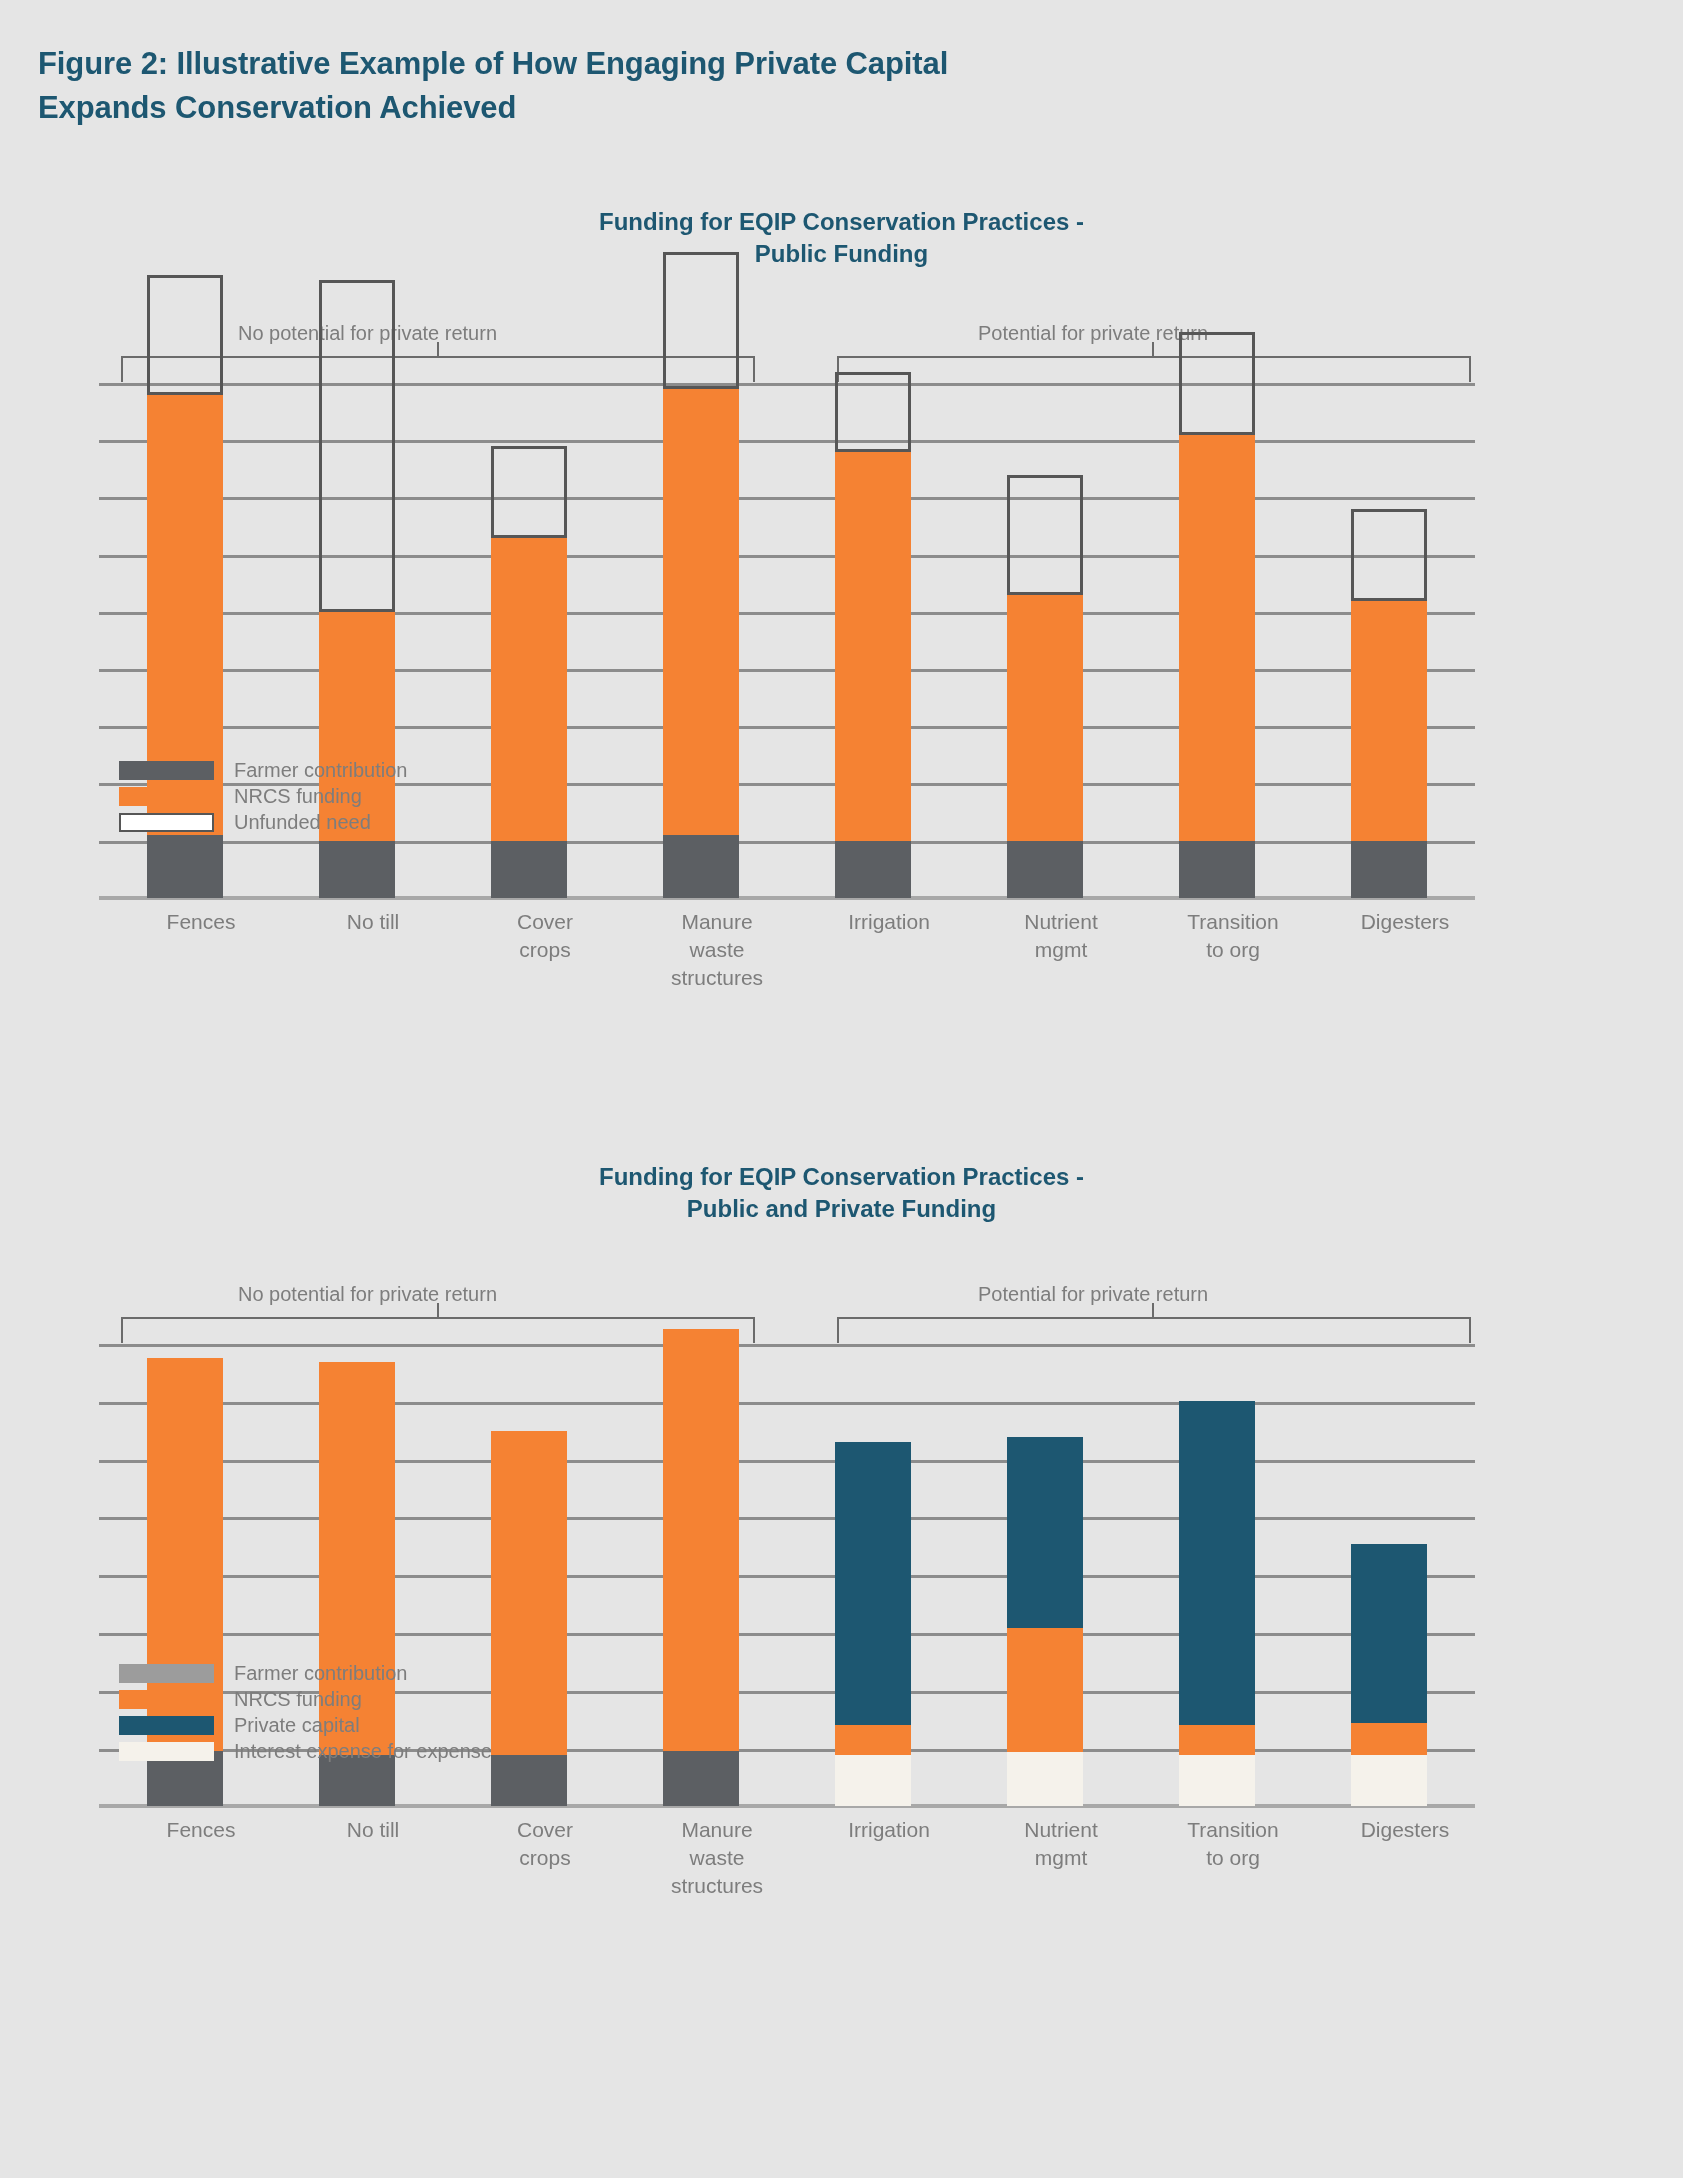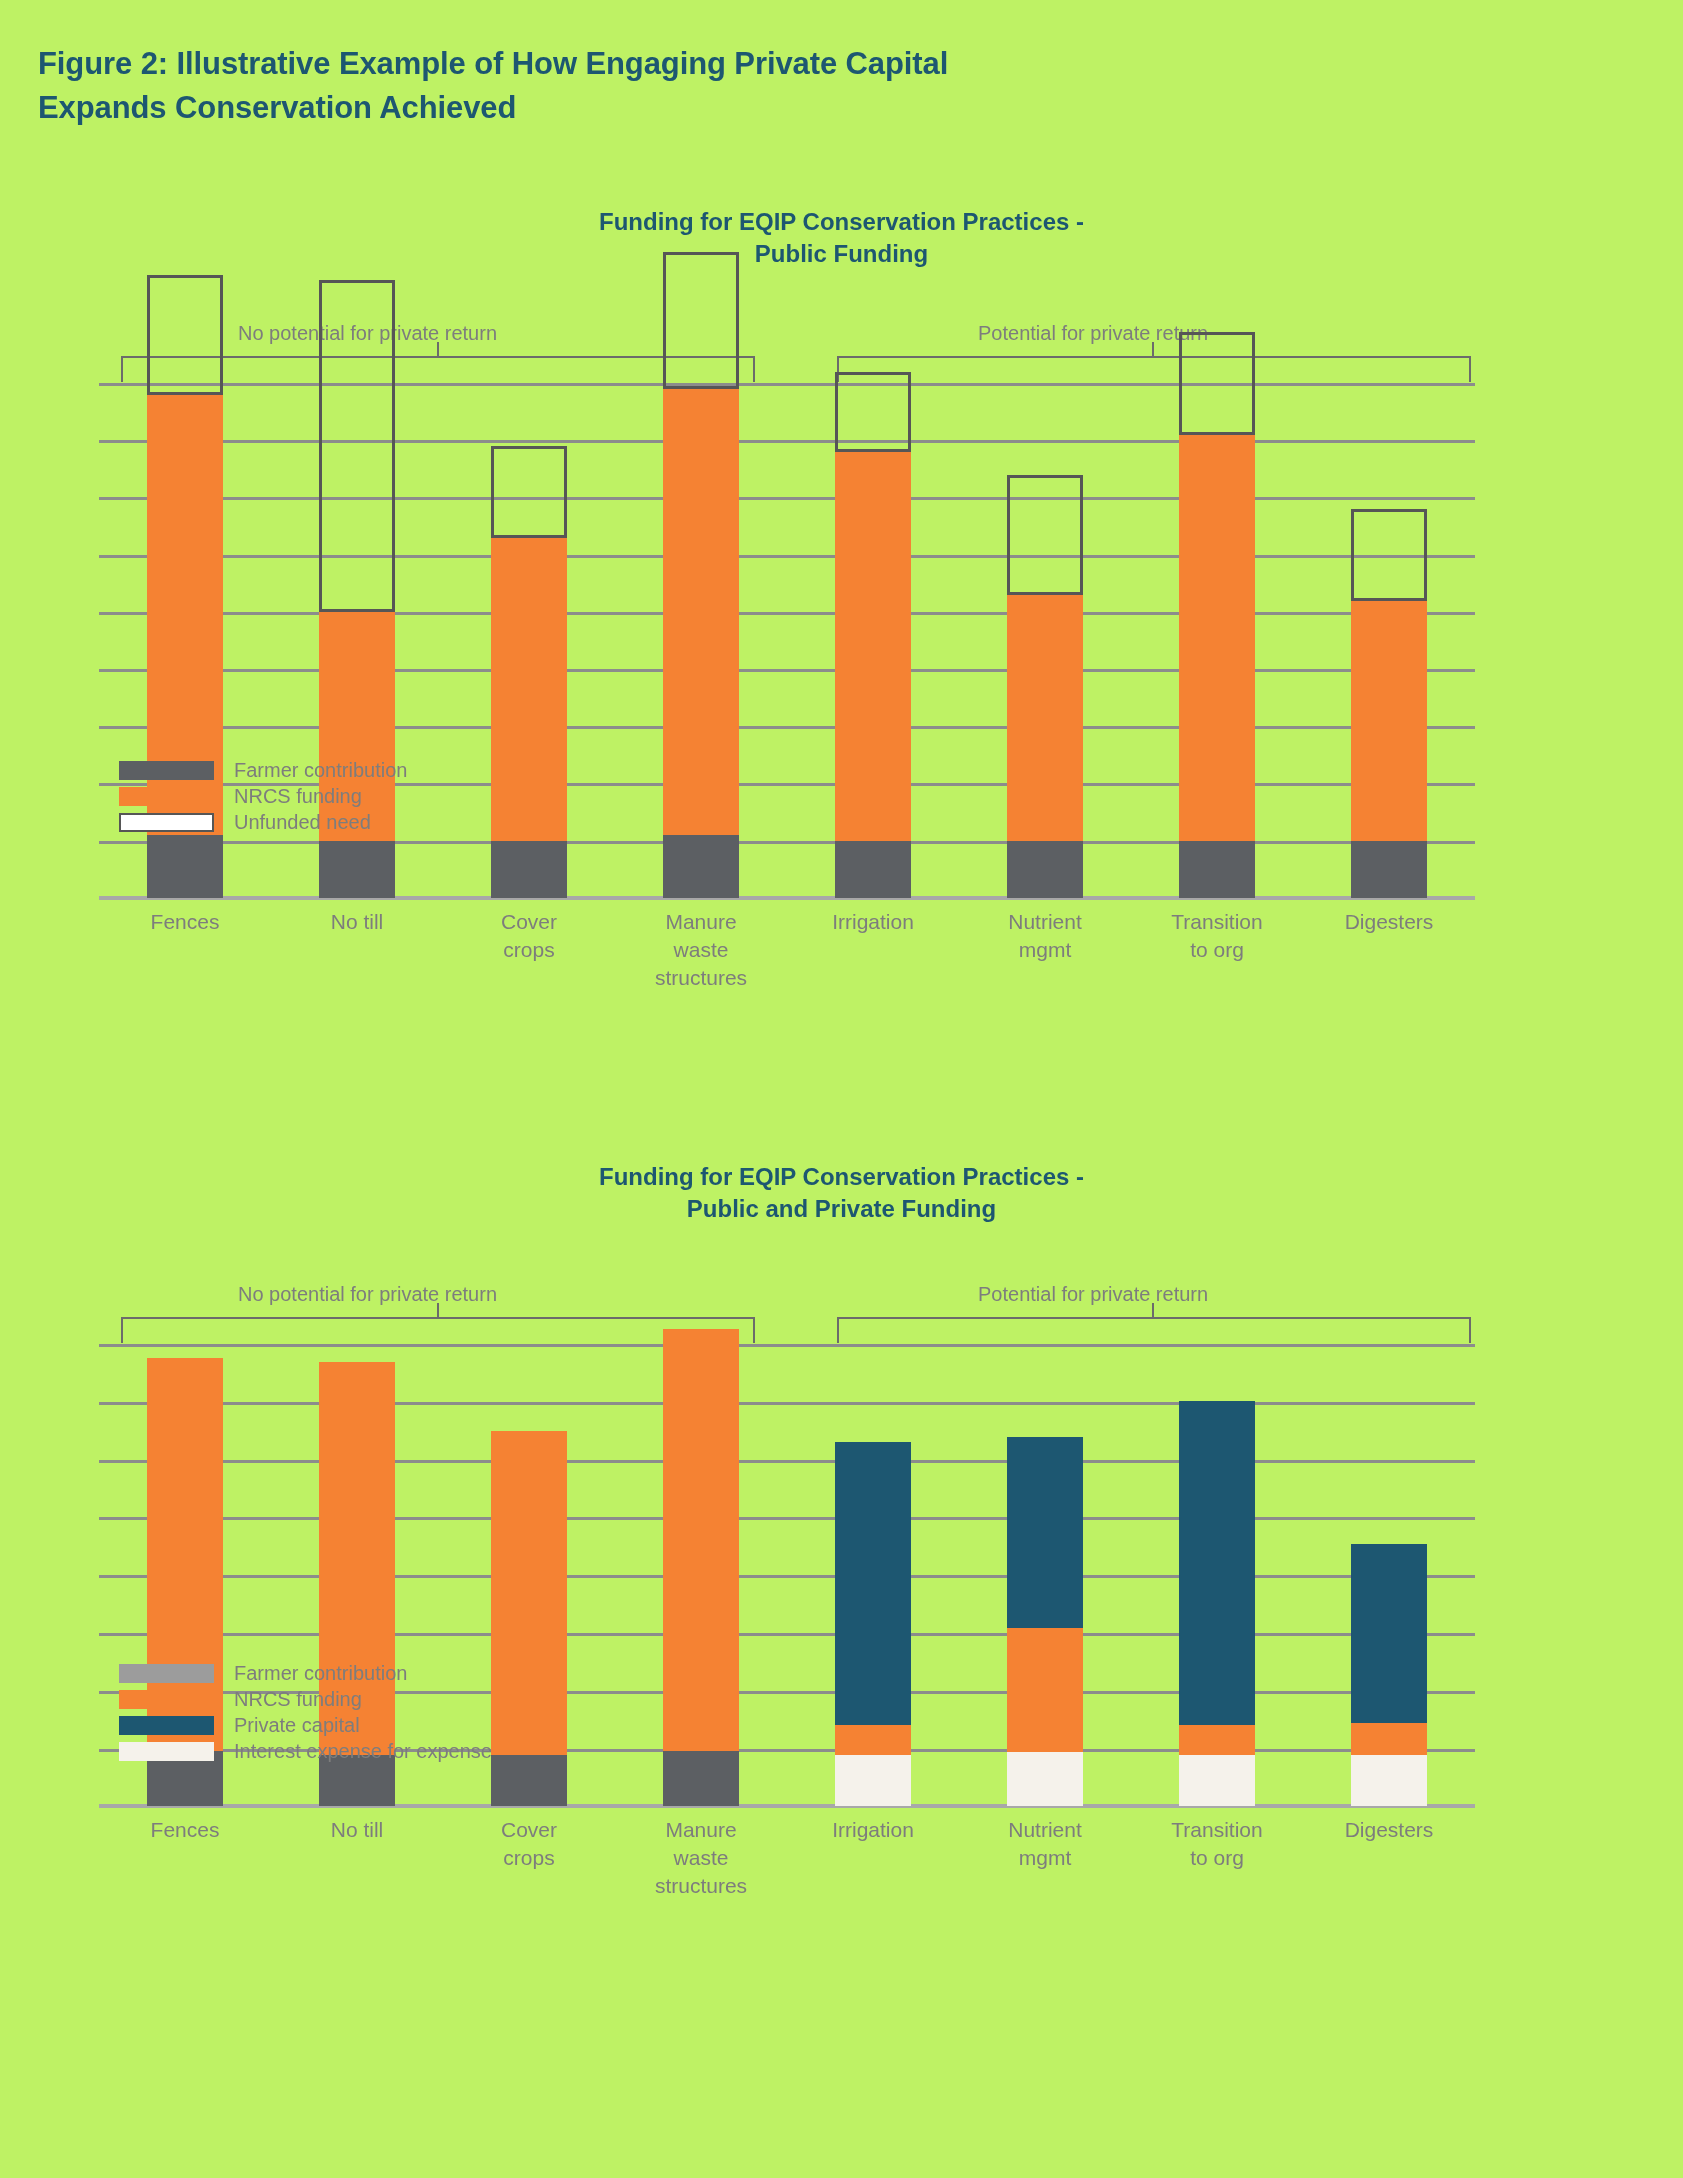--- a/index.html
+++ b/index.html
@@ -5,21 +5,21 @@
   * { box-sizing: border-box; }
   html, body {
     margin: 0; padding: 0;
     width: 1683px; height: 2178px;
     background: #ffffff;
     font-family: "Liberation Sans", sans-serif;
   }
   .page {
     position: relative;
     width: 1683px; height: 2178px;
-    background: #bef264;
+    background: #e5e5e5;
     overflow: hidden;
   }
 
   
   .fig-title {
     position: absolute;
     left: 38px; top: 42px;
     width: 1485px;
     font-size: 31px;
     font-weight: bold;
@@ -100,21 +100,21 @@
   .seg-farmer   { background: #5c5f63; }
   .seg-nrcs     { background: #f58233; }
   .seg-private  { background: #1d5771; }
   .seg-interest { background: #f5f2eb; }
   .seg-unfunded {
     background: transparent;
     border: 3px solid #565656;
   }
 
   
-  .xlabels { position: relative; width: 1528px; height: 109px; }
+  .xlabels { position: relative; width: 1528px; height: 109px; margin-left: 16px; }
   .xlabel {
     position: absolute;
     top: 10px;
     text-align: center;
     font-size: 21px;
     color: #7d7d7d;
     line-height: 1.34;
   }
   .xlabel span { display: block; }
 

